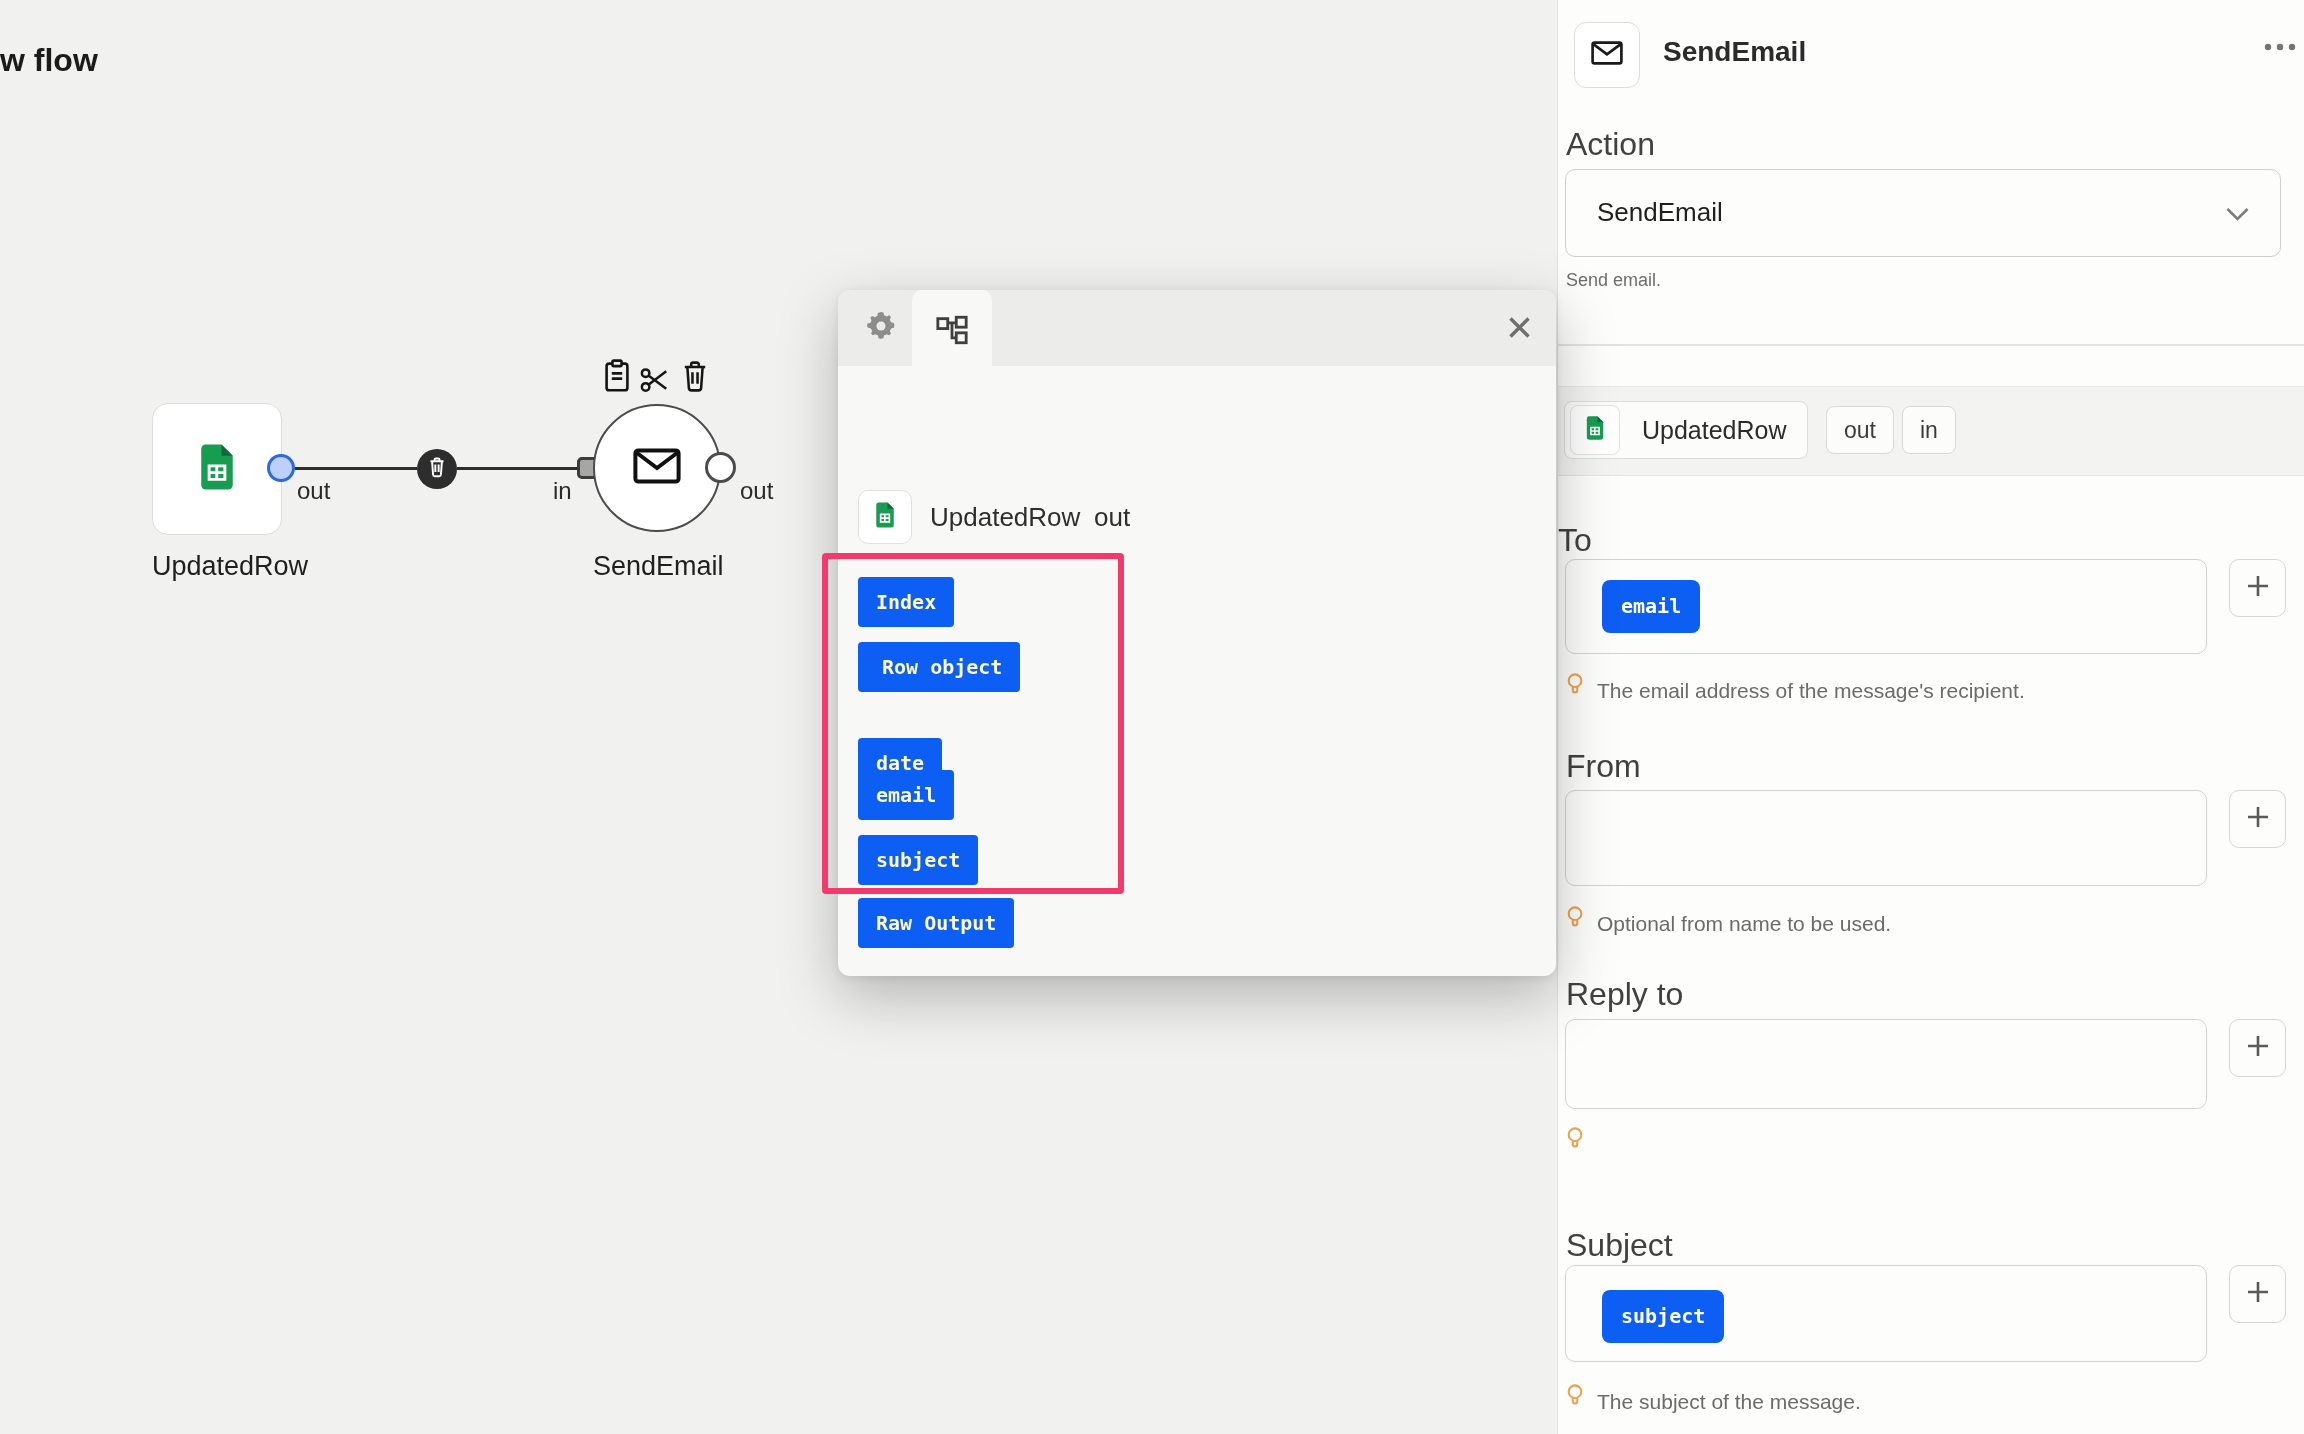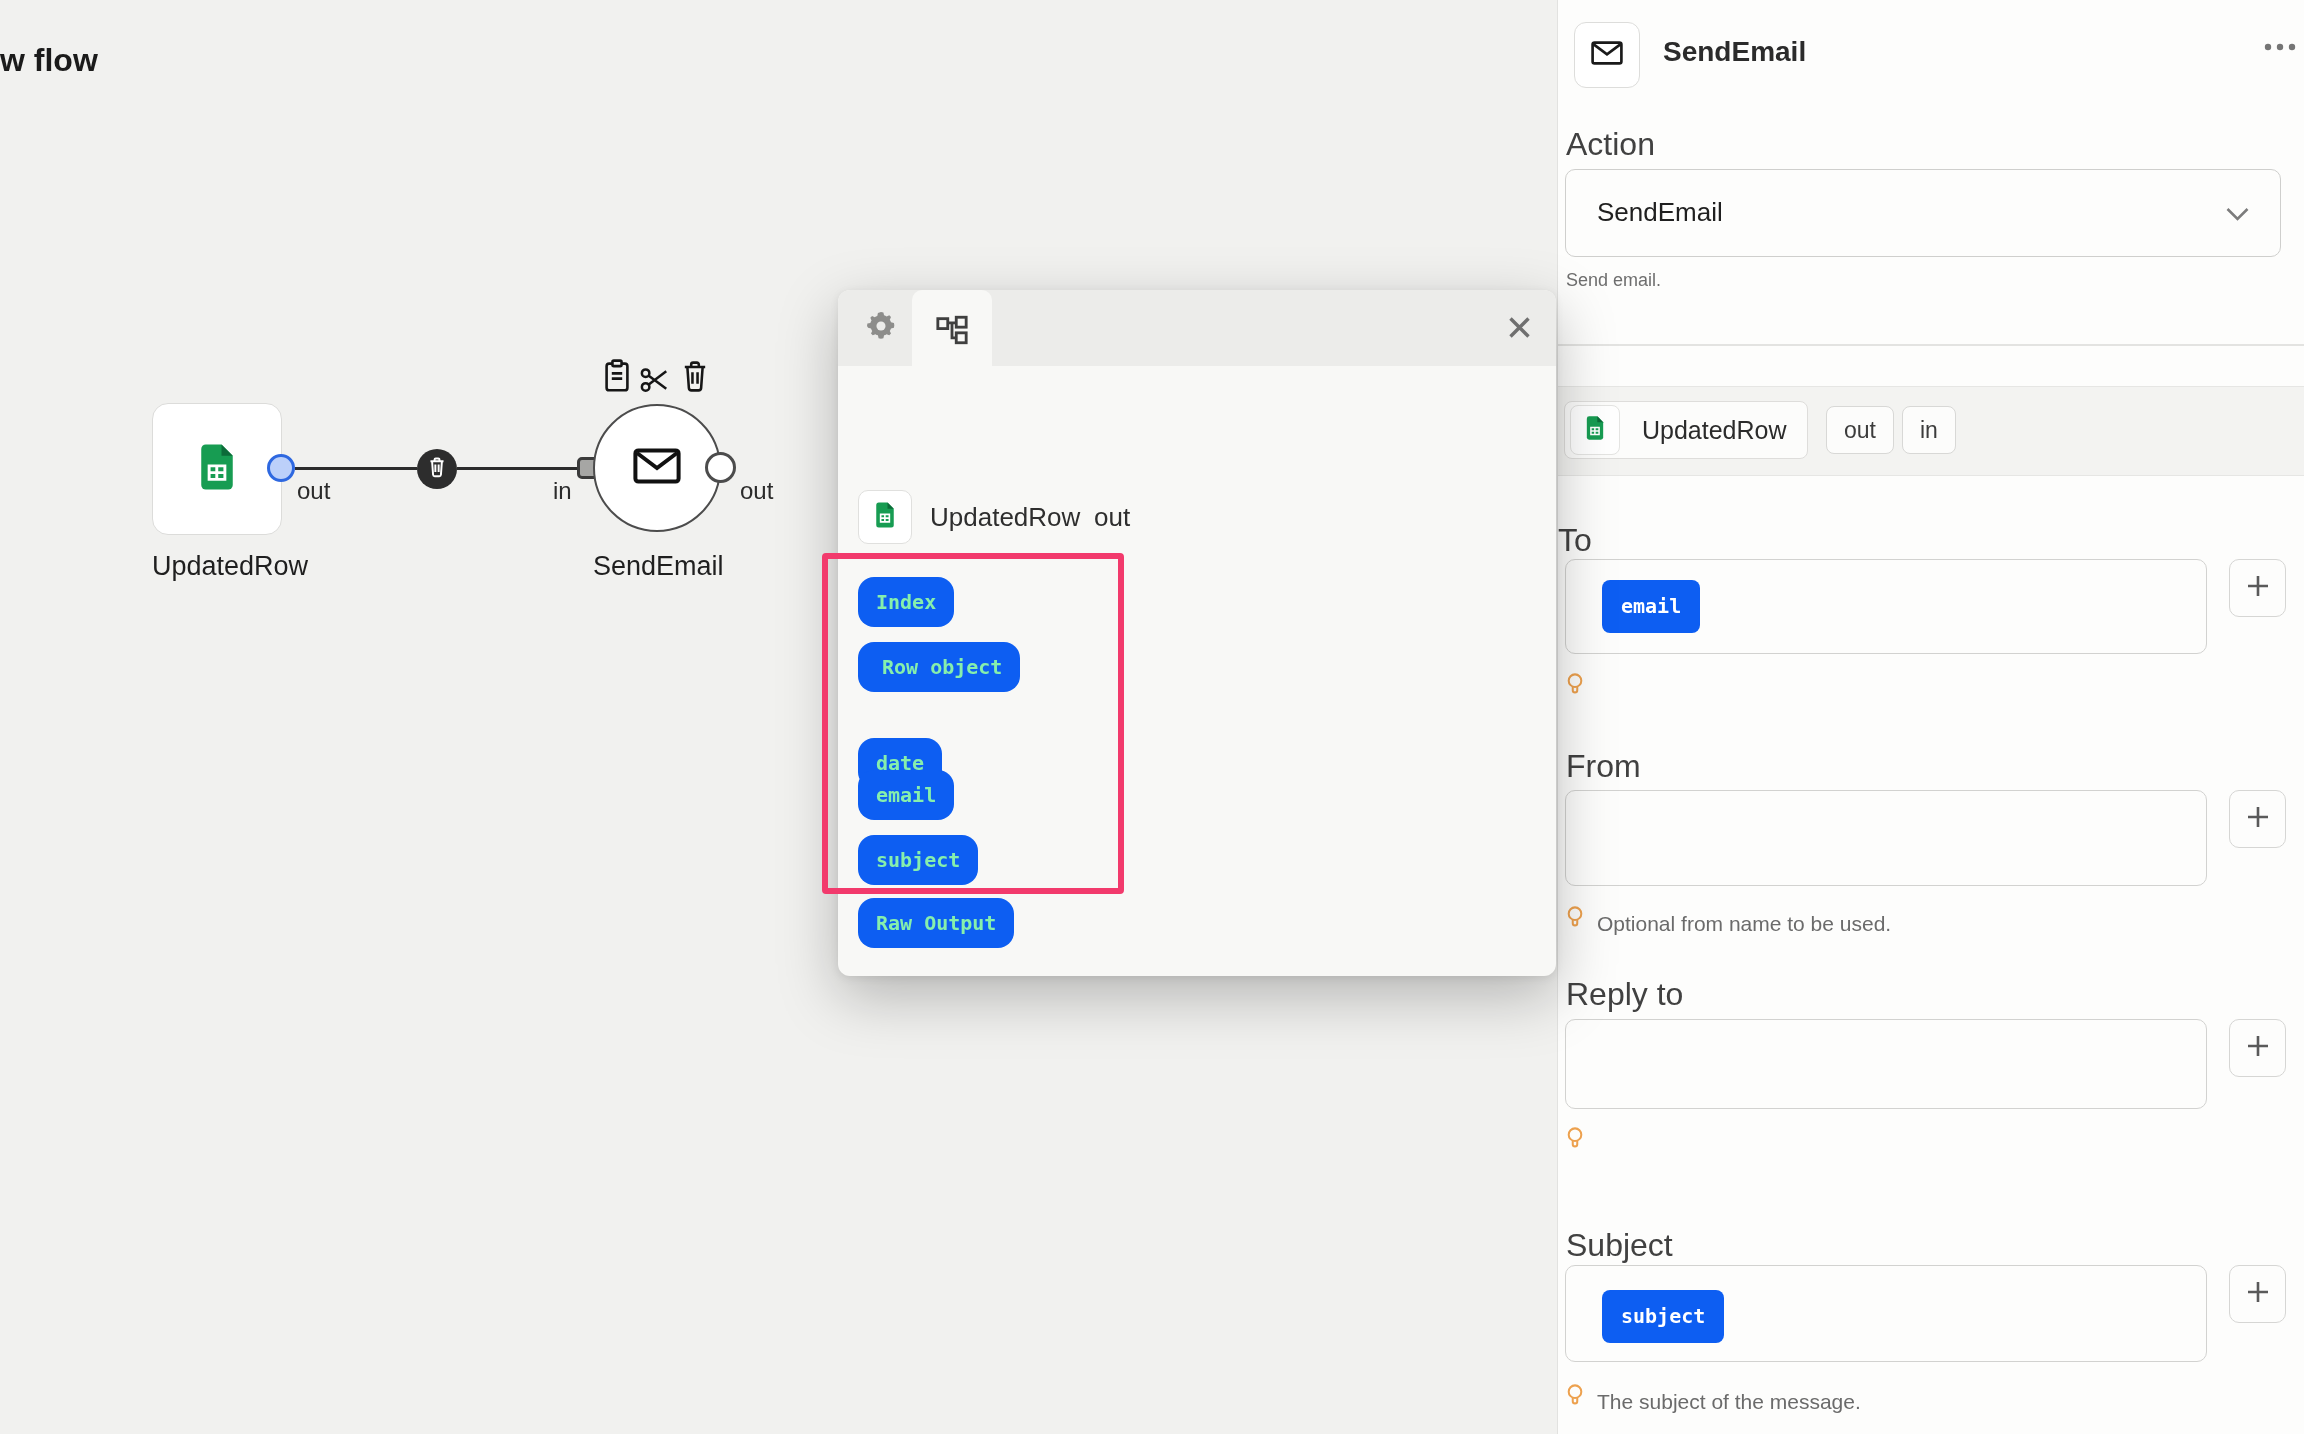--- a/index.html
+++ b/index.html
@@ -42,21 +42,21 @@
   [data-name="tab-settings"]{left:12px;top:0;width:62px;height:76px;display:flex;align-items:center;justify-content:center;}
   [data-name="tab-variables"]{left:74px;top:0;width:80px;height:80px;background:#f8f8f6;border-radius:10px 10px 0 0;display:flex;align-items:flex-start;justify-content:center;padding-top:23px;box-sizing:border-box;}
   [data-name="modal-close-button"]{left:664px;top:22px;width:34px;height:34px;display:flex;align-items:center;justify-content:center;}
   [data-name="variable-search"]{left:23px;top:104px;width:673px;height:69px;border:1.5px solid #bdbdbb;border-radius:10px;background:#fafaf8;box-sizing:border-box;}
   [data-name="variable-search-input"]{position:absolute;left:88px;top:4px;width:560px;height:58px;border:none;outline:none;background:transparent;font-family:"Liberation Sans",sans-serif;font-size:25px;color:#2b2b2b;}
   [data-name="variable-search-input"]::placeholder{color:#9f9f9d;}
   [data-name="text-caret"]{left:84px;top:14px;width:2.5px;height:41px;background:#2b2b2b;}
   [data-name="source-node-icon-box"]{left:20px;top:200px;width:54px;height:54px;background:#fff;border:1.5px solid #e0e0de;border-radius:10px;display:flex;align-items:center;justify-content:center;box-sizing:border-box;}
   [data-name="source-node-name"]{left:92px;top:200px;line-height:54px;font-size:26px;color:#2e2e2e;}
   [data-name="source-node-port"]{left:256px;top:200px;line-height:54px;font-size:26px;color:#2e2e2e;}
-  .pill{left:20px;height:50px;line-height:50px;padding:0 18px;background:#0d5ef2;border-radius:16px;color:#86efac;font-family:"DejaVu Sans Mono",monospace;font-size:20px;font-weight:600;}
+  .pill{left:20px;height:50px;line-height:50px;padding:0 18px;background:#0d5ef2;border-radius:4px;color:#fef9c3;font-family:"DejaVu Sans Mono",monospace;font-size:20px;font-weight:600;}
   
   [data-name="annotation-rectangle"]{left:822px;top:553px;width:302px;height:341px;border:6px solid #f23a6c;border-radius:4px;box-sizing:border-box;z-index:60;pointer-events:none;}
 </style>
 </head>
 <body>
 
 <div class="page" data-name="app-root">
 
   <div class="abs" data-name="flow-title">w flow</div>
 
@@ -185,20 +185,21 @@
       <span data-name="plus-icon"><svg width="26" height="26" viewBox="0 0 26 26" stroke="#5a5a5a" stroke-width="2.6">
             <path d="M13 3v20M3 13h20"></path>
           </svg></span>
     </div>
     <span class="abs" data-name="lightbulb-icon" style="left:8px;top:672px;">
       <svg width="18" height="25" viewBox="0 0 16 22" fill="none" stroke="#eda14e" stroke-width="1.8">
           <circle cx="8" cy="7.6" r="5.6"></circle>
           <path d="M6 12.8v3.2a2 2 0 0 0 4 0v-3.2"></path>
         </svg>
     </span>
+    <div class="abs hint-text" data-name="field-hint-to" style="left:39px;top:674px;">The email address of the message's recipient.</div>
 
     <div class="abs panel-label" data-name="field-label-from" style="left:8px;top:748px;">From</div>
     <div class="abs field-box" data-name="field-box-from" style="top:790px;height:96px;"></div>
     <div class="abs plus-btn" data-name="add-from-button" style="top:790px;">
       <span data-name="plus-icon"><svg width="26" height="26" viewBox="0 0 26 26" stroke="#5a5a5a" stroke-width="2.6">
             <path d="M13 3v20M3 13h20"></path>
           </svg></span>
     </div>
     <span class="abs" data-name="lightbulb-icon" style="left:8px;top:905px;">
       <svg width="18" height="25" viewBox="0 0 16 22" fill="none" stroke="#eda14e" stroke-width="1.8">

